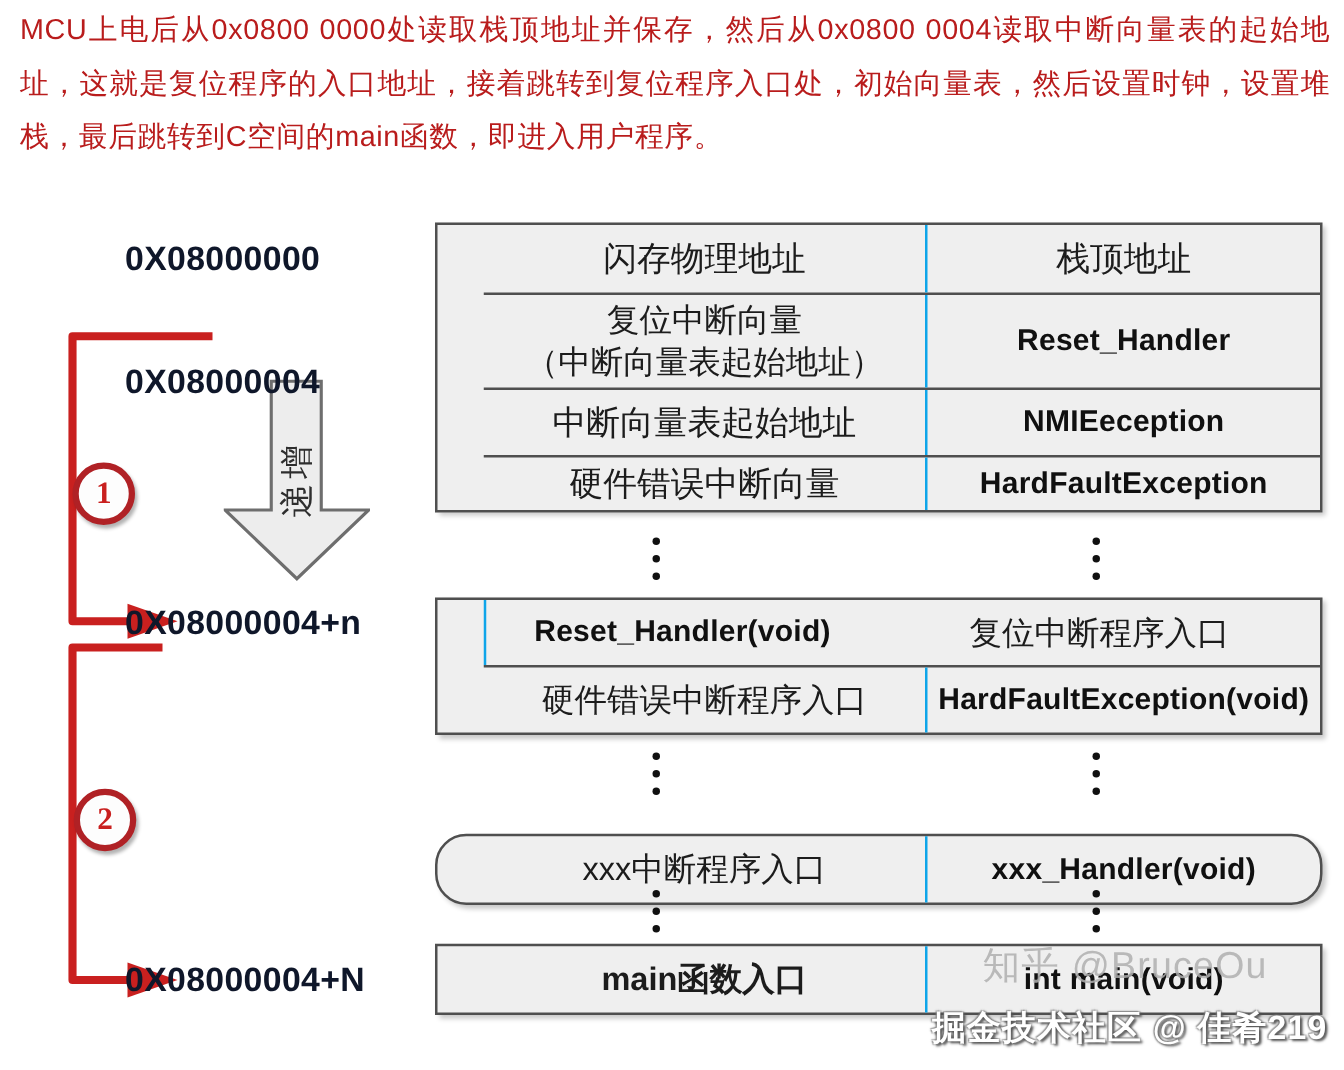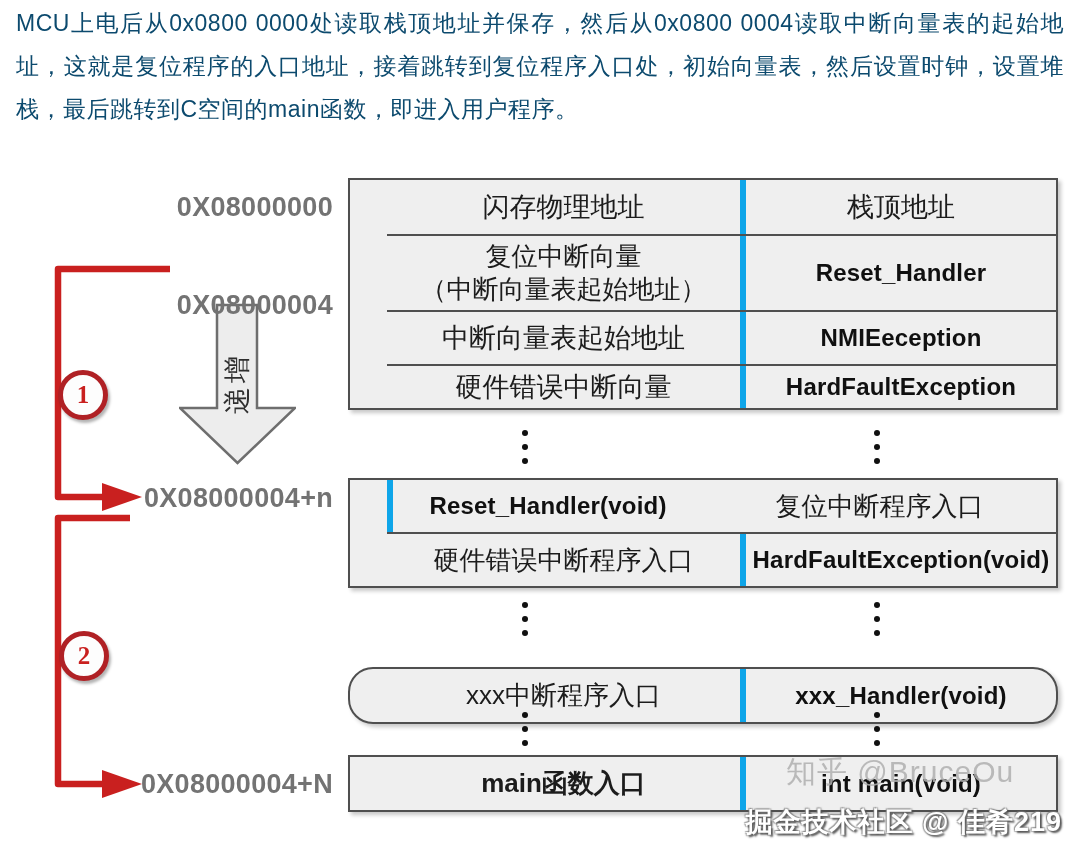--- a/index.html
+++ b/index.html
@@ -3,47 +3,47 @@
 <meta charset="utf-8">
 <style>
   html,body{margin:0;padding:0;background:#ffffff;}
   body{width:1075px;height:856px;position:relative;overflow:hidden;
        font-family:"Liberation Sans", sans-serif;}
   .stage{position:absolute;left:0;top:0;width:1075px;height:856px;background:#fff;}
 
   
   .intro{position:absolute;left:16px;top:2px;width:1048px;
          font-size:23px;line-height:43px;letter-spacing:.5px;
-         color:#0c4a6e;font-weight:500;text-align:justify;}
+         color:#b91c1c;font-weight:500;text-align:justify;}
 
   
   .block{position:absolute;left:348px;width:710px;background:#efefef;
          border:2px solid #4f4f4f;box-sizing:border-box;
          box-shadow:3px 3px 4px rgba(0,0,0,.22);}
   .row{display:flex;box-sizing:border-box;margin-left:37px;}
   .row + .row{border-top:2px solid #4f4f4f;}
   .cell{display:flex;align-items:center;justify-content:center;text-align:center;
         white-space:pre-line;box-sizing:border-box;padding:0 6px;}
   .c1{width:353px;flex:none;}
-  .c2{flex:1;border-left:6px solid #0ea5e9;}
+  .c2{flex:1;border-left:2px solid #0ea5e9;}
   .zh{font-family:"Liberation Sans","Liberation Serif",sans-serif;
       font-size:27px;color:#1c1c1c;line-height:33px;}
   .zh-sm{font-size:26px;}
   .en{font-size:24px;font-weight:600;color:#101010;letter-spacing:.2px;}
 
   .h54{height:54px}.h76{height:76px}.h56{height:44px}
   .h52{height:52px}.h53{height:53px}
 
   
   .dots{position:absolute;display:flex;flex-direction:column;gap:8px;align-items:center;}
   .dots i{width:6px;height:6px;border-radius:50%;background:#101010;display:block;}
 
   
-  .addr{position:absolute;left:100px;width:233px;text-align:right;
-        font-size:27px;font-weight:600;color:#737373;letter-spacing:.3px;}
+  .addr{position:absolute;left:100px;width:233px;text-align:left;
+        font-size:27px;font-weight:600;color:#0f172a;letter-spacing:.3px;}
 
   
   .overlay{position:absolute;left:0;top:0;pointer-events:none;}
 
   
   .badge{position:absolute;width:40px;height:40px;border-radius:50%;
          background:#fdfdfd;border:5px solid #b02125;
          box-shadow:2px 3px 3px rgba(0,0,0,.3);
          display:flex;align-items:center;justify-content:center;}
   .badge span{font-size:25px;font-weight:bold;color:#c9201f;

